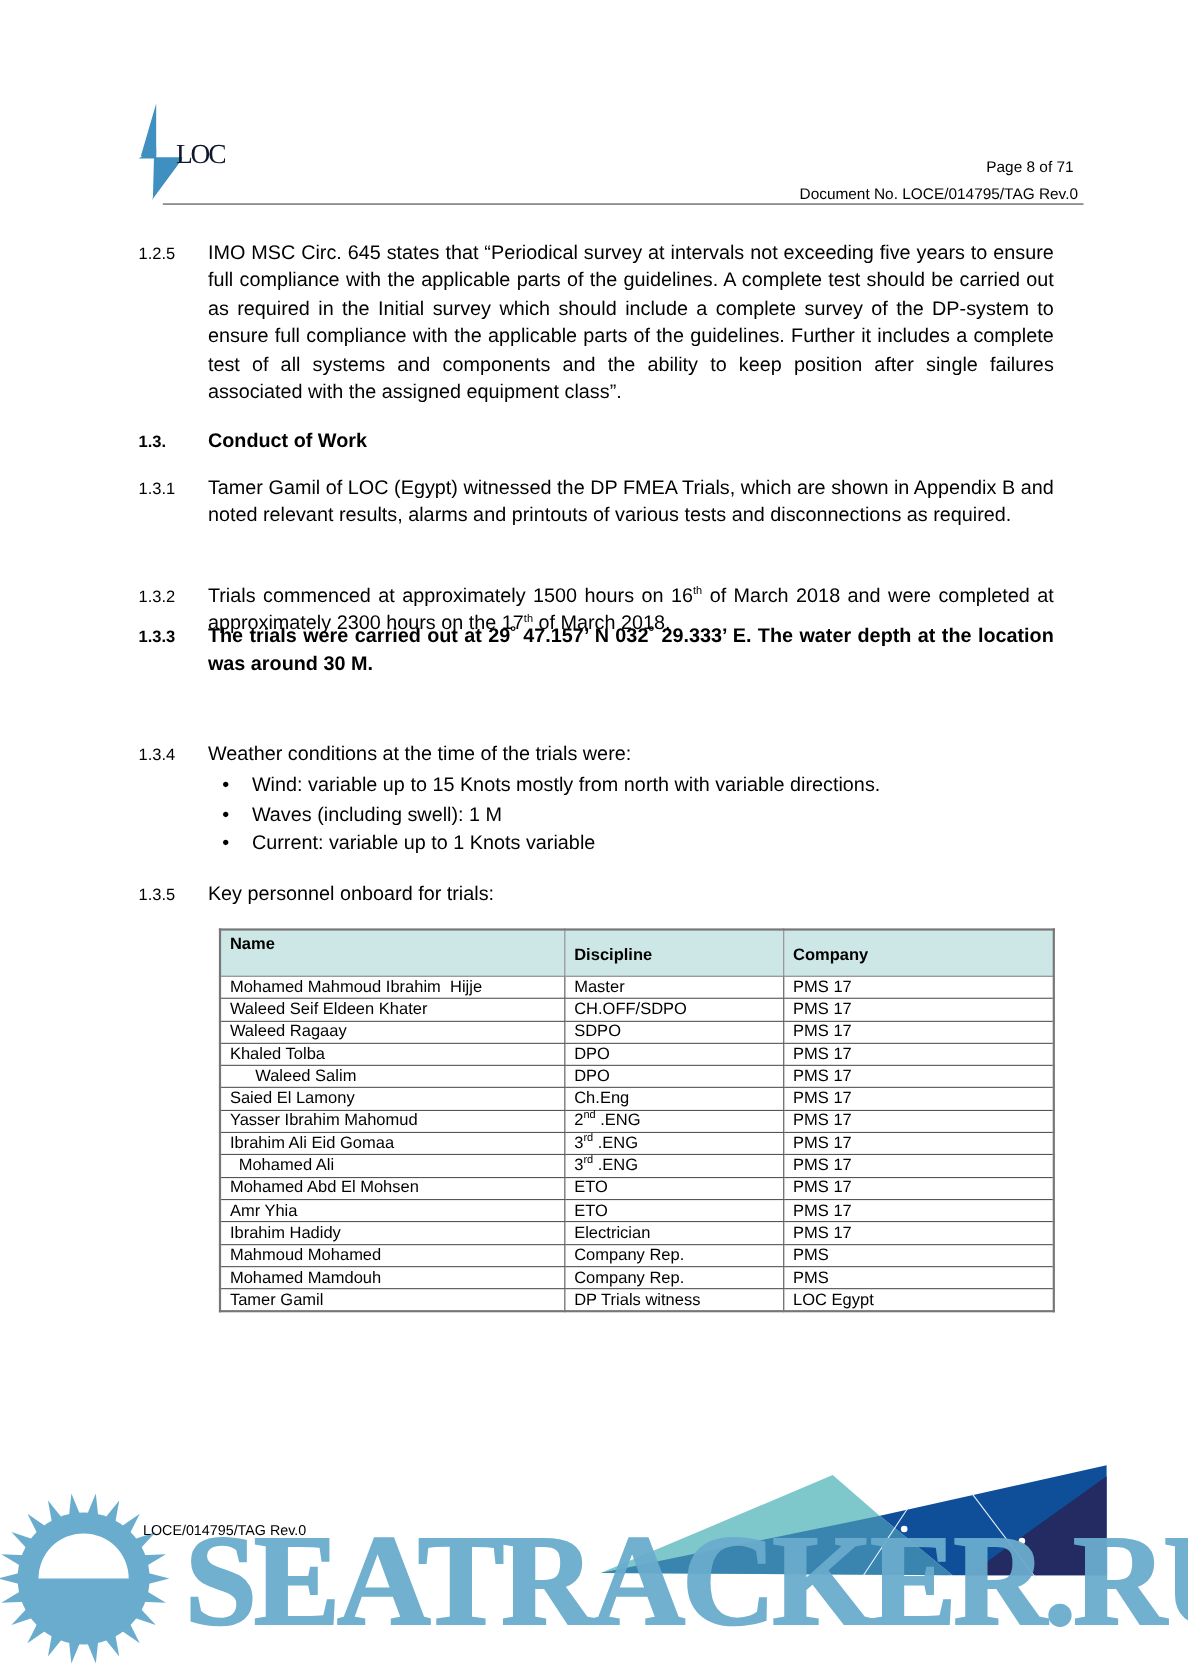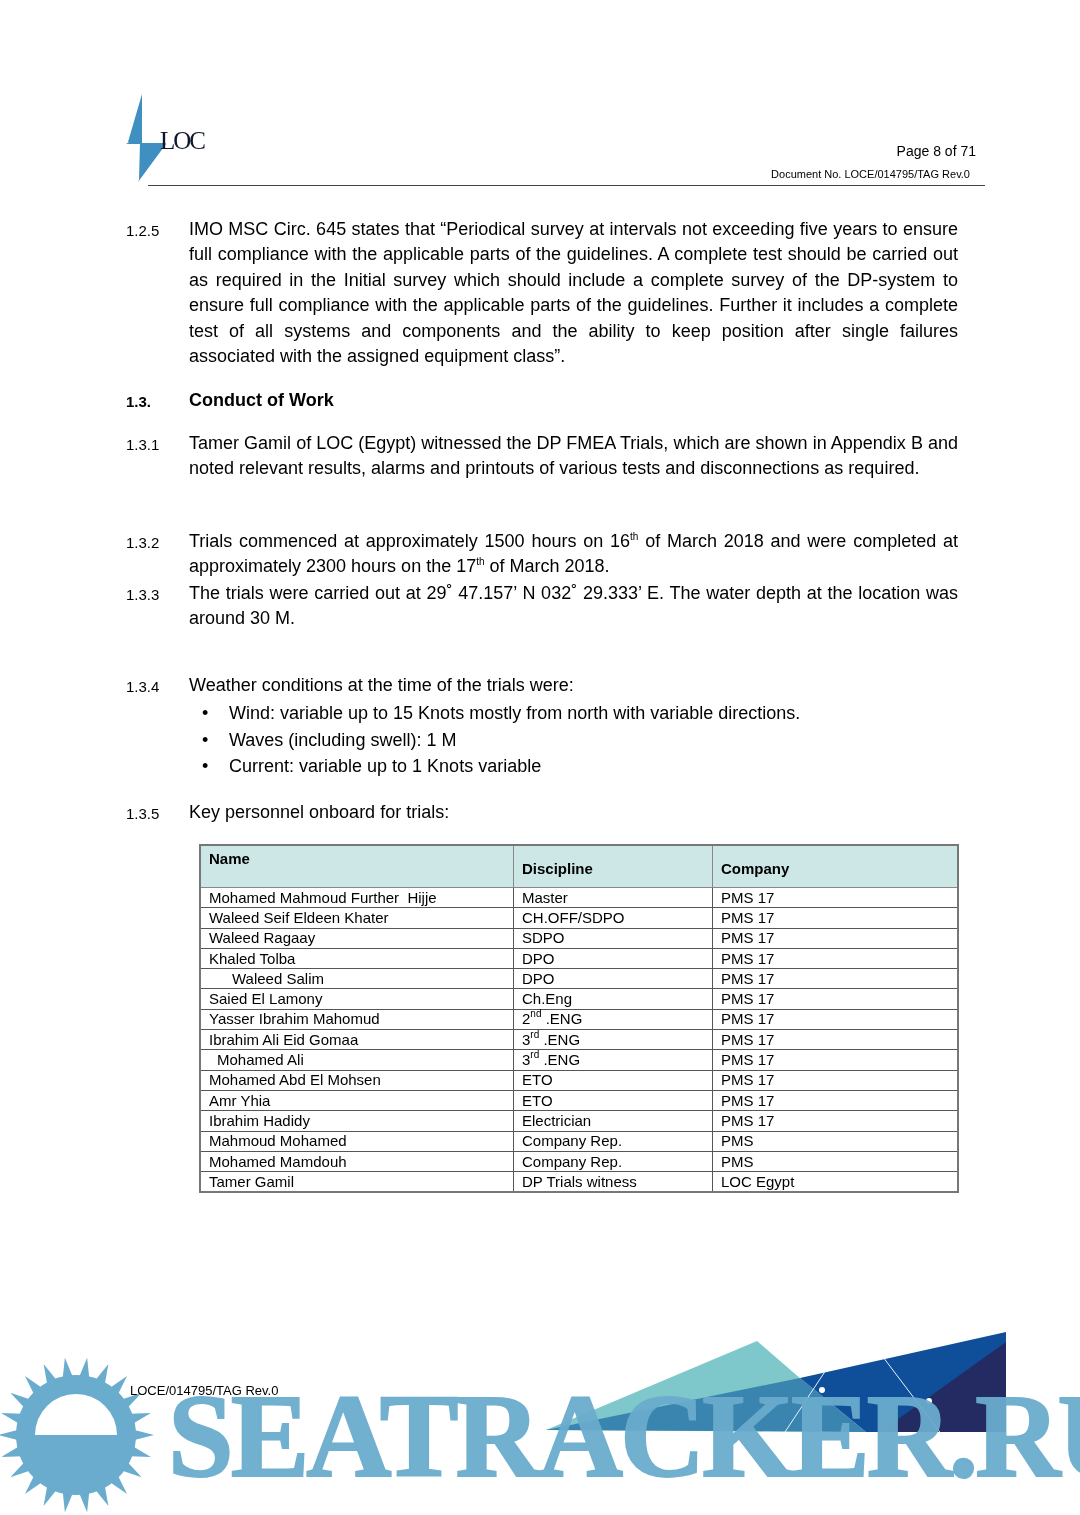--- a/index.html
+++ b/index.html
@@ -5,21 +5,21 @@
   html, body { margin: 0; padding: 0; background: #ffffff; }
   body { width: 1080px; height: 1515px; position: relative; overflow: hidden;
          font-family: "Liberation Sans", sans-serif; color: #000; }
 
   
   .logo { position: absolute; left: 126px; top: 94px; width: 100px; height: 90px; }
   .logo svg { position: absolute; left: 0; top: 0; }
   .logo-text { position: absolute; left: 34px; top: 33px; font-family: "Liberation Serif", serif;
                font-size: 25px; color: #0f172a; letter-spacing: -2px; }
   .page-num { position: absolute; right: 104px; top: 143px; font-size: 14px; }
-  .doc-no { position: absolute; right: 110px; top: 168px; font-size: 11px; }
+  .doc-no { position: absolute; right: 100px; top: 168px; font-size: 14px; }
   .header-rule { position: absolute; left: 148px; top: 185px; width: 837px; height: 1px; background: #444; }
 
   
   .para { position: absolute; left: 126px; width: 832px; font-size: 18px; line-height: 25.4px; }
   .para .num { position: absolute; left: 0; top: 1px; font-size: 15px; width: 60px; }
   .para .txt { margin-left: 63px; text-align: justify; }
   .para .txt.last-left { text-align-last: left; }
   .heading .num { font-weight: bold; font-size: 15px; }
   .heading .txt { font-weight: bold; }
   sup { font-size: 10px; line-height: 0; vertical-align: 7px; }
@@ -74,21 +74,21 @@
 <div class="para" style="top:431px;">
   <span class="num">1.3.1</span>
   <div class="txt last-left">Tamer Gamil of LOC (Egypt) witnessed the DP FMEA Trials, which are shown in Appendix B and noted relevant results, alarms and printouts of various tests and disconnections as required.</div>
 </div>
 
 <div class="para" style="top:529px;">
   <span class="num">1.3.2</span>
   <div class="txt last-left"><span>Trials commenced at approximately 1500 hours on 16</span><sup>th</sup><span> of March 2018 and were completed at approximately 2300 hours on the 17</span><sup>th</sup><span> of March 2018.</span></div>
 </div>
 
-<div class="para" style="top:581px;">
+<div class="para" style="top:566px;font-weight:bold;">
   <span class="num">1.3.3</span>
   <div class="txt last-left">The trials were carried out at 29˚ 47.157’ N 032˚ 29.333’ E. The water depth at the location was around 30 M.</div>
 </div>
 
 <div class="para" style="top:673px;">
   <span class="num">1.3.4</span>
   <div class="txt">Weather conditions at the time of the trials were:</div>
 </div>
 <ul class="bullets">
   <li><span class="dot">•</span><span>Wind: variable up to 15 Knots mostly from north with variable directions.</span></li>
@@ -104,21 +104,21 @@
 <table class="crew-table">
   <thead>
     <tr>
       <th class="col-name name-h">Name</th>
       <th class="col-disc other-h">Discipline</th>
       <th class="other-h">Company</th>
     </tr>
   </thead>
   <tbody id="crew-body">
       <tr>
-        <td style="white-space: pre;">Mohamed Mahmoud Further  Hijje</td>
+        <td style="white-space: pre;">Mohamed Mahmoud Ibrahim  Hijje</td>
         <td>Master</td>
         <td>PMS 17</td>
       </tr>
       <tr>
         <td style="white-space: pre;">Waleed Seif Eldeen Khater</td>
         <td>CH.OFF/SDPO</td>
         <td>PMS 17</td>
       </tr>
       <tr>
         <td style="white-space: pre;">Waleed Ragaay</td>

